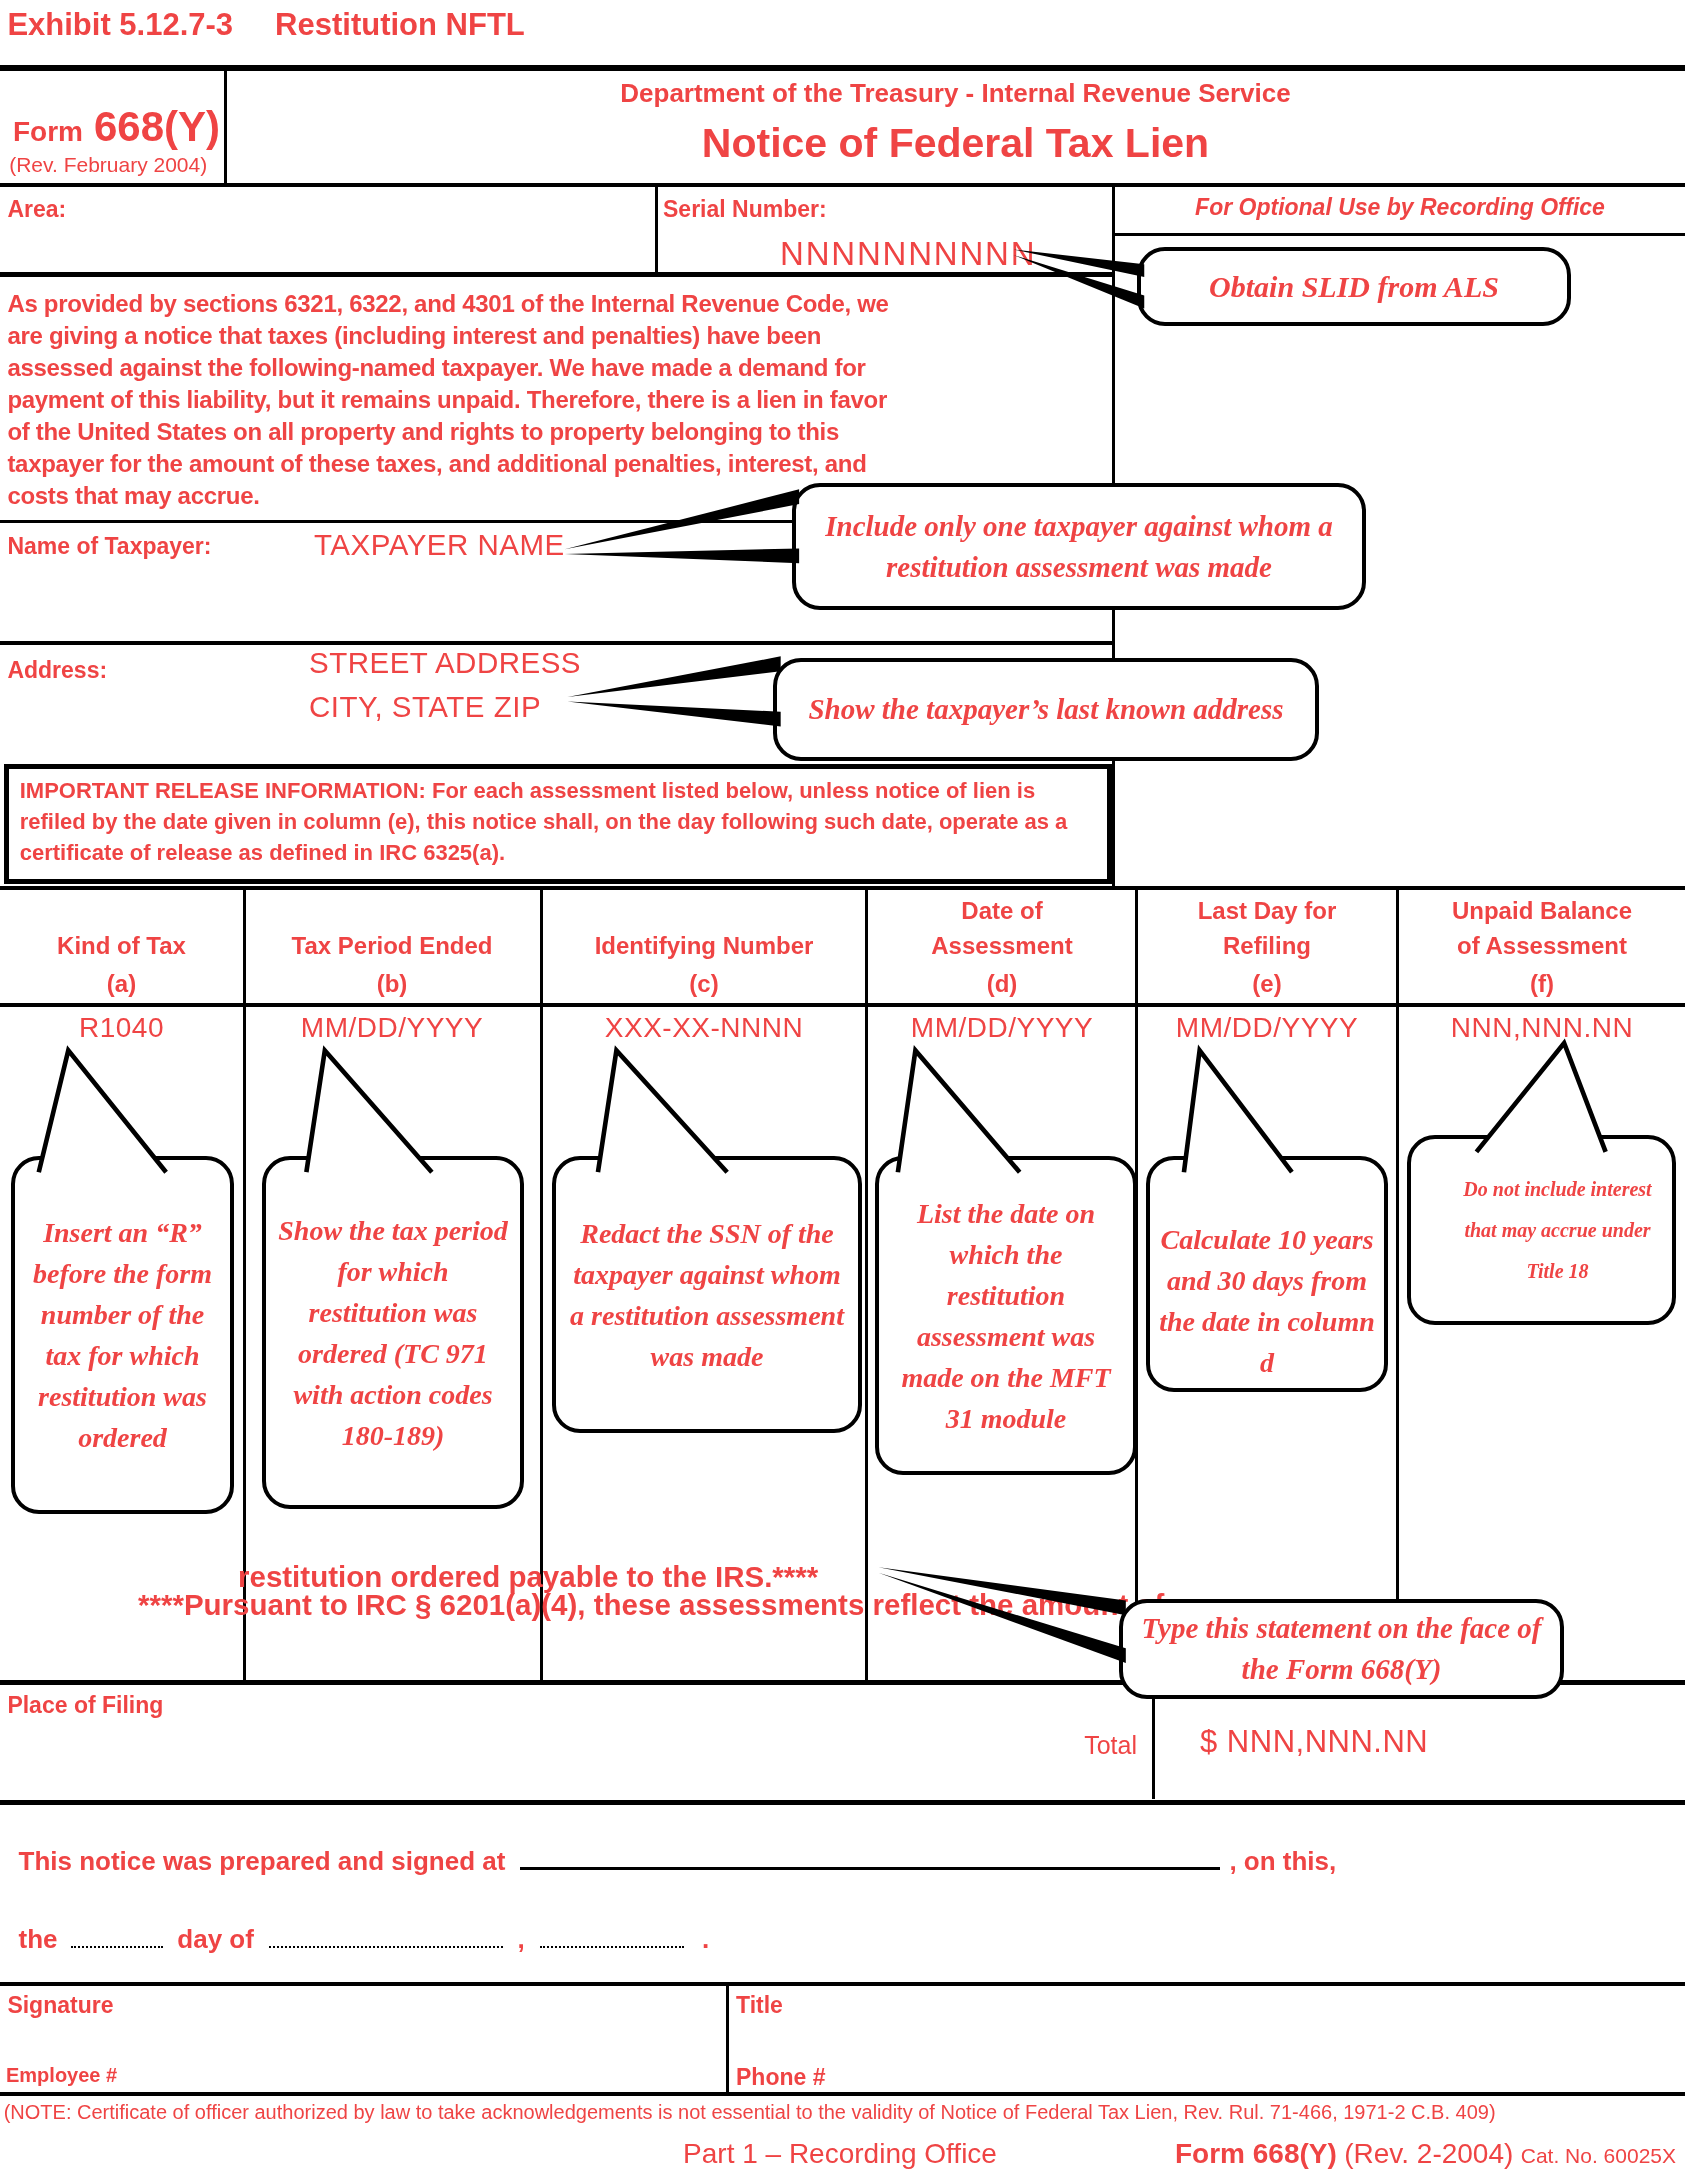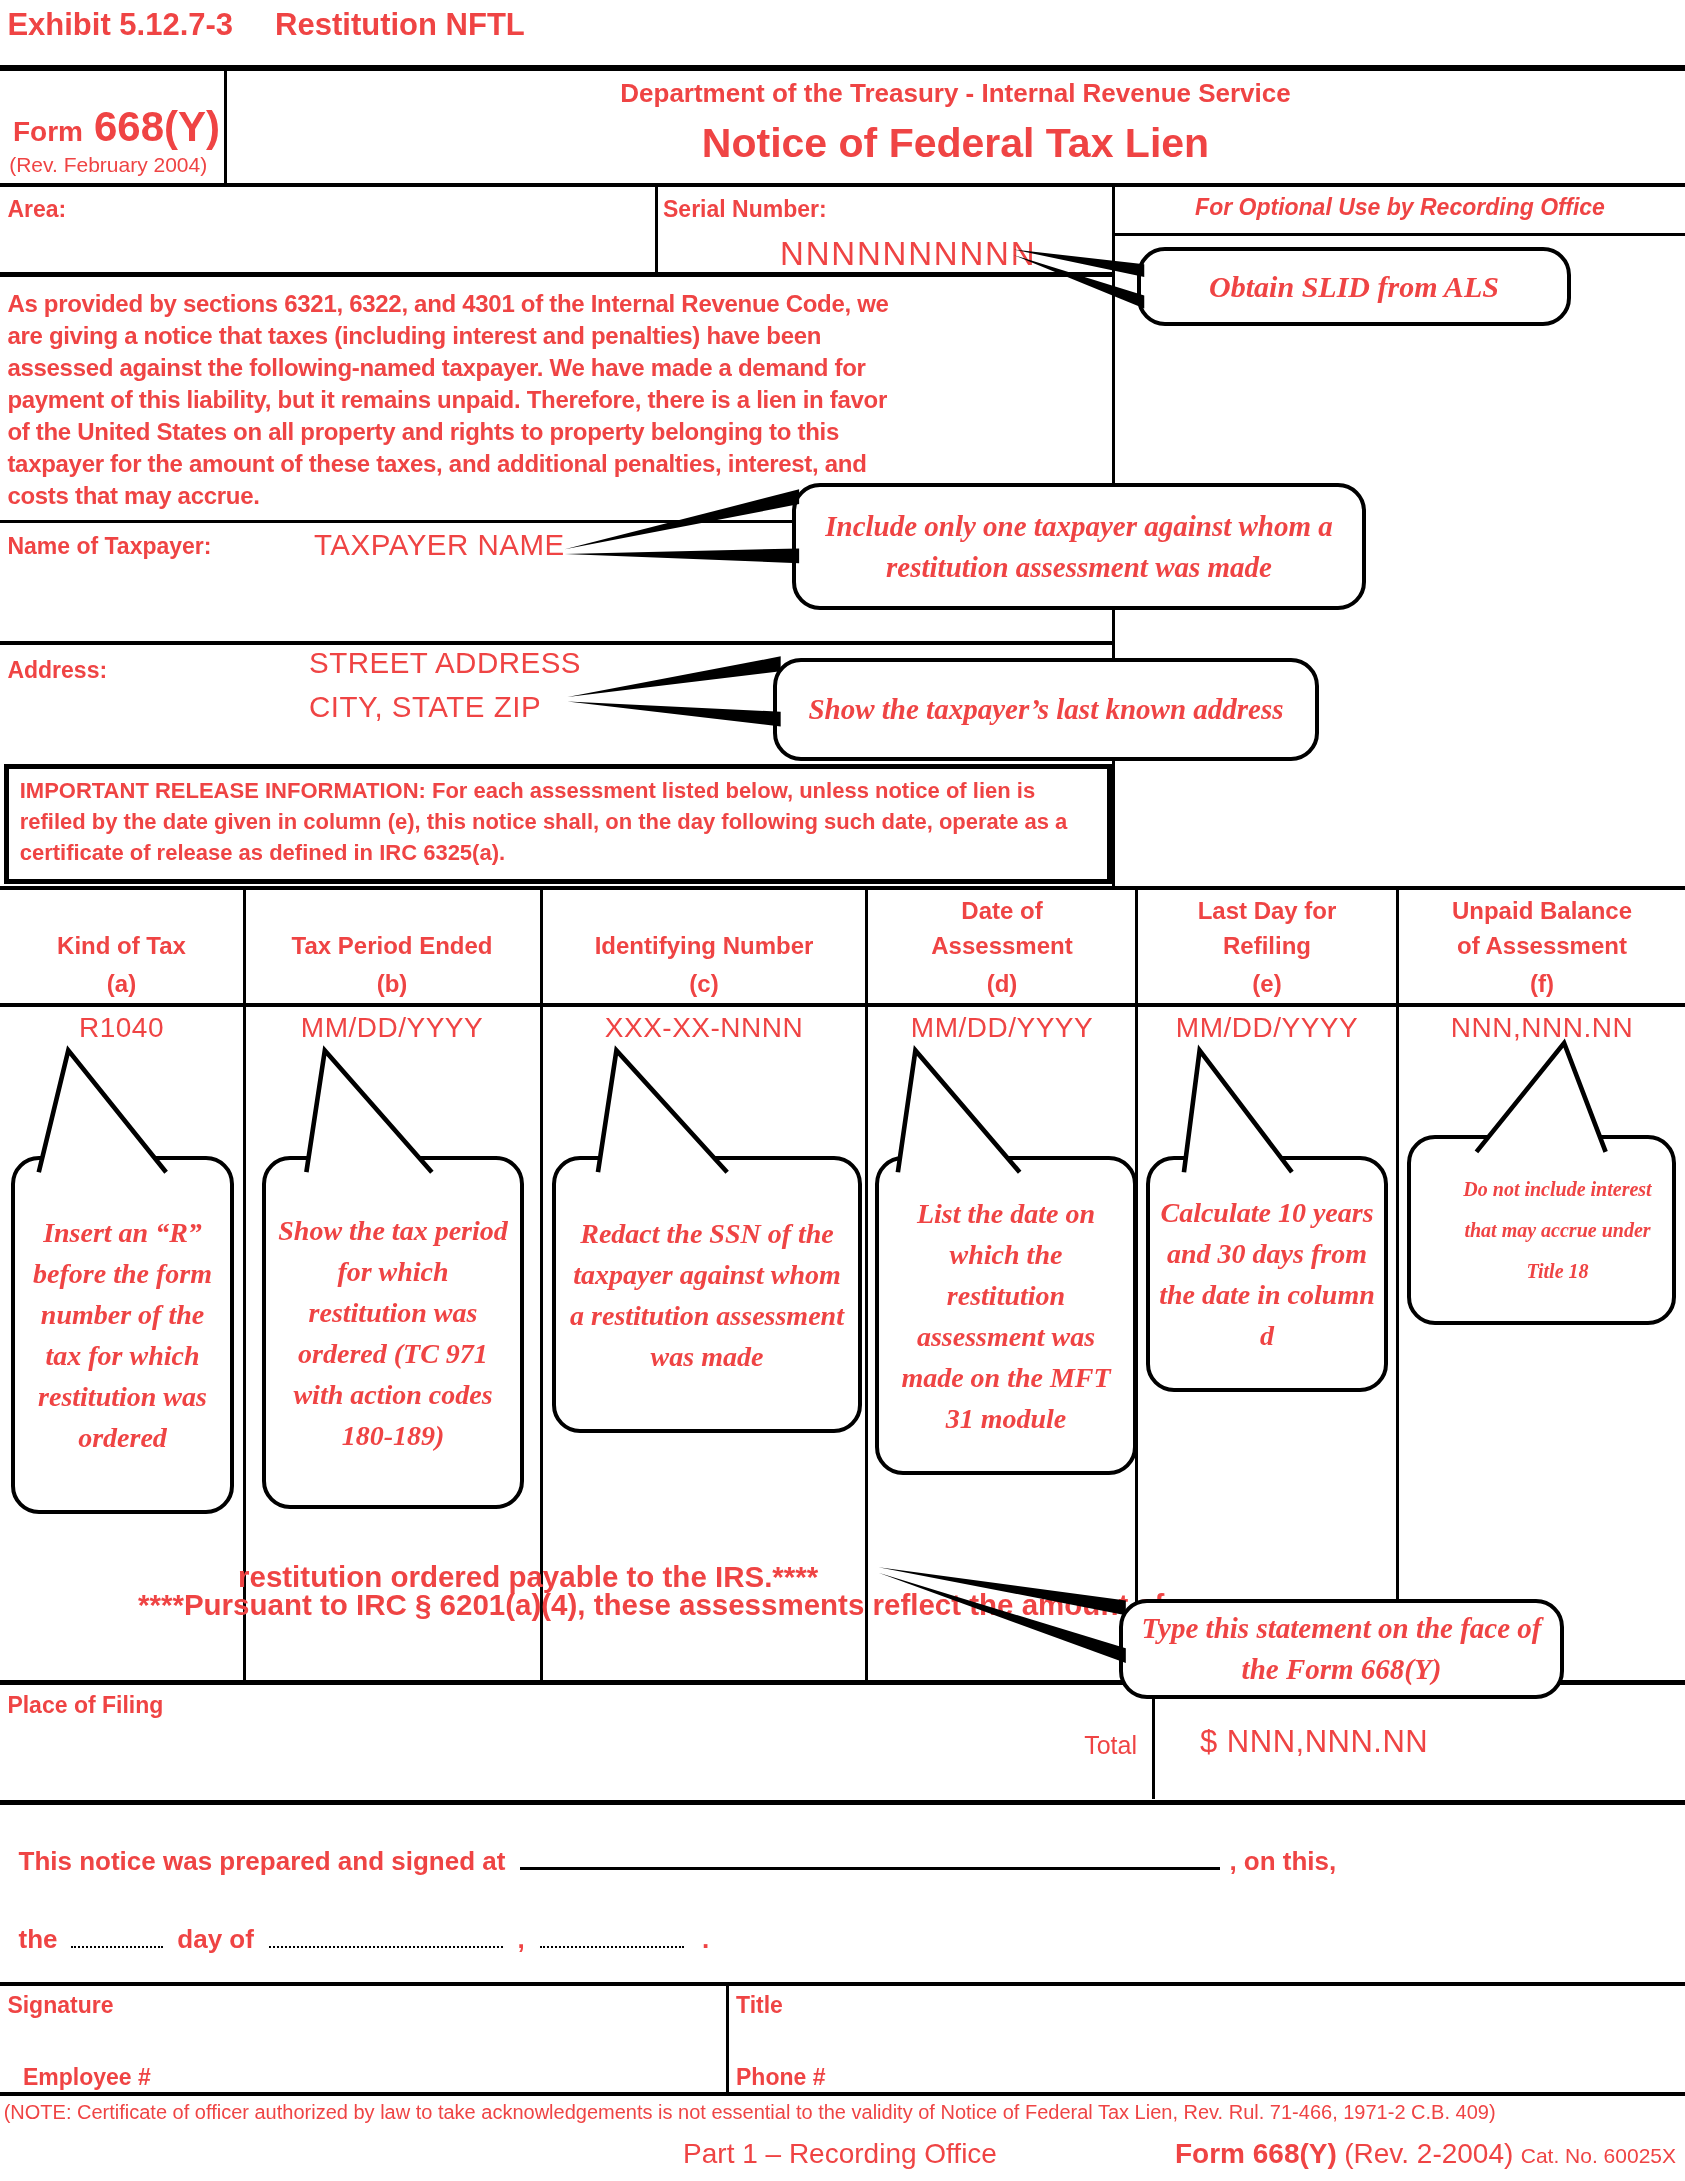--- a/index.html
+++ b/index.html
@@ -147,21 +147,21 @@
   </div>
   <div class="bubble" style="left:262px;top:1156px;width:262px;height:353px;font-size:28px;">
     <span class="btxt">Show the tax period for which restitution was ordered (TC 971 with action codes 180-189)</span>
   </div>
   <div class="bubble" style="left:552px;top:1156px;width:310px;height:277px;font-size:28px;">
     <span class="btxt">Redact the SSN of the taxpayer against whom a restitution assessment was made</span>
   </div>
   <div class="bubble" style="left:875px;top:1156px;width:262px;height:319px;font-size:28px;">
     <span class="btxt">List the date on which the restitution assessment was made on the MFT 31 module</span>
   </div>
-  <div class="bubble" style="left:1146px;top:1156px;width:242px;height:236px;font-size:28px;">
+  <div class="bubble" style="left:1146px;top:1156px;width:242px;height:236px;font-size:28px;align-items:flex-end;">
     <span class="btxt">Calculate 10 years and 30 days from the date in column d</span>
   </div>
   <div class="bubble" style="left:1407px;top:1135px;width:269px;height:190px;font-size:20px;padding-left:32px;">
     <span class="btxt">Do not include interest that may accrue under Title 18</span>
   </div>
   <div class="bubble" style="left:1119px;top:1599px;width:445px;height:100px;font-size:29px;">
     <span class="btxt">Type this statement on the face of the Form 668(Y)</span>
   </div>
 
   <div class="lbl" style="left:138px;top:1588px;font-size:29.5px;">****Pursuant to IRC § 6201(a)(4), these assessments reflect the amount of</div>
@@ -181,21 +181,21 @@
     <span class="blank" style="width:92px;margin-left:13px;"></span>
     <span style="margin-left:14.8px;">day of</span>
     <span class="blank" style="width:234px;margin-left:14.8px;"></span>
     <span style="margin-left:14.8px;">,</span>
     <span class="blank" style="width:144px;margin-left:14.8px;"></span>
     <span style="margin-left:18.5px;">.</span>
   </div>
 
   <div class="lbl" style="left:7.4px;top:1992px;font-size:23px;">Signature</div>
   <div class="lbl" style="left:736px;top:1992px;font-size:23px;">Title</div>
-  <div class="lbl" style="left:23px;top:2064px;font-size:23px;">Employee #</div>
+  <div class="lbl" style="left:6px;top:2064px;font-size:20px;">Employee #</div>
   <div class="lbl" style="left:736px;top:2064px;font-size:23px;">Phone #</div>
 
   <div class="abs" style="left:3.7px;top:2101px;width:1680px;font-size:20px;z-index:2;white-space:nowrap;">(NOTE: Certificate of officer authorized by law to take acknowledgements is not essential to the validity of Notice of Federal Tax Lien, Rev. Rul. 71-466, 1971-2 C.B. 409)</div>
   <div class="abs" style="left:517px;top:2138px;width:646px;text-align:center;font-size:28px;z-index:2;">Part 1 – Recording Office</div>
   <div class="abs" style="left:1015px;top:2138px;width:661px;display:flex;justify-content:flex-end;
        align-items:baseline;gap:7.4px;z-index:2;">
     <span style="font-size:28px;font-weight:bold;">Form 668(Y)</span>
     <span style="font-size:28px;">(Rev. 2-2004)</span>
     <span style="font-size:21px;">Cat. No. 60025X</span>
   </div>

